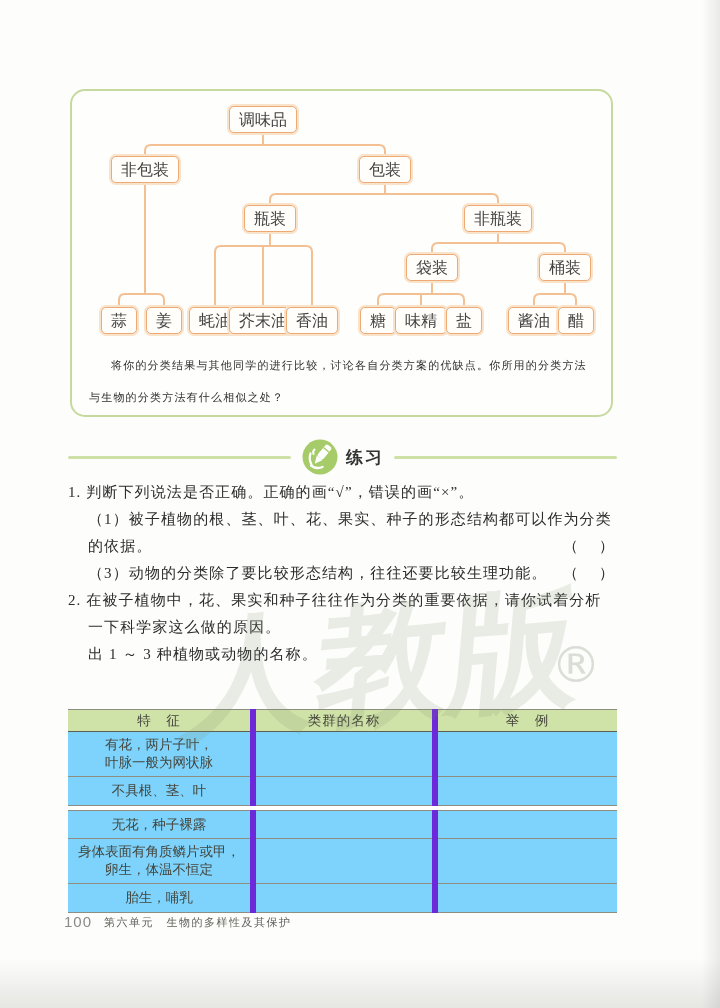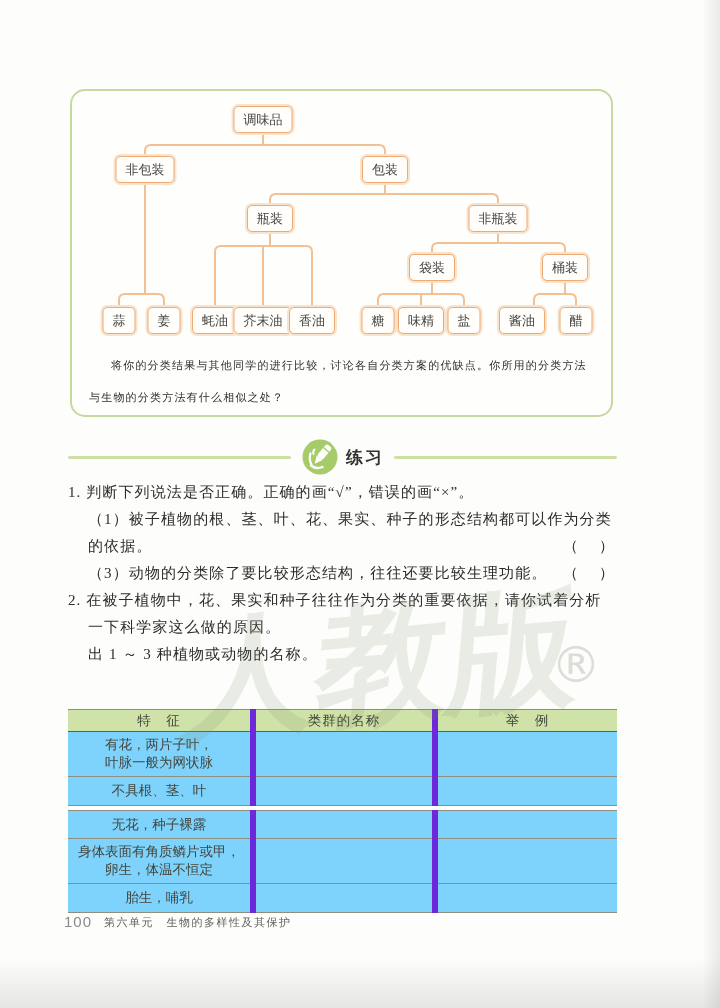--- a/index.html
+++ b/index.html
@@ -5,21 +5,21 @@
   html,body{margin:0;padding:0;background:#ffffff;}
   #page{position:relative;width:720px;height:1008px;background:#fdfdfb;overflow:hidden;
         font-family:"Liberation Sans","DejaVu Sans",sans-serif;color:#333;}
 
   
   .green-box{position:absolute;left:70px;top:89px;width:543px;height:328px;
              border:2px solid #c6d99e;border-radius:15px;background:#fefefc;box-sizing:border-box;}
   .tree-svg{position:absolute;left:0;top:0;z-index:1;}
   .tnode{position:absolute;transform:translateX(-50%);z-index:2;background:#fffefa;
          border:1px solid #edaa75;border-radius:5px;box-shadow:0 0 0 2px #f9e3cb;
-         padding:4px 9px;font-size:13px;line-height:17px;color:#434343;white-space:nowrap;}
+         padding:4px 9px;font-size:16px;line-height:17px;color:#434343;white-space:nowrap;}
   .box-par{position:absolute;left:17px;top:258px;width:502px;font-family:"Liberation Serif","DejaVu Serif",serif;
            font-size:11px;line-height:32px;letter-spacing:1.2px;color:#2e2e2e;text-indent:2em;z-index:2;}
 
   
   .ex-header{position:absolute;left:68px;top:437px;width:549px;height:40px;display:flex;align-items:center;}
   .ex-line{flex:1;height:3px;background:#cde1a7;border-radius:2px;}
   .ex-icon{margin:0 7px 0 10px;flex:0 0 auto;}
   .ex-title{font-size:17px;font-weight:bold;color:#333;letter-spacing:2px;margin-right:10px;text-align:center;}
 
   
@@ -97,21 +97,21 @@
     <div class="tnode" style="left:360px;top:163px">袋装</div>
     <div class="tnode" style="left:493px;top:163px">桶装</div>
     <div class="tnode" style="left:47px;top:216px">蒜</div>
     <div class="tnode" style="left:92px;top:216px">姜</div>
     <div class="tnode" style="left:143px;top:216px">蚝油</div>
     <div class="tnode" style="left:191px;top:216px">芥末油</div>
     <div class="tnode" style="left:240px;top:216px">香油</div>
     <div class="tnode" style="left:306px;top:216px">糖</div>
     <div class="tnode" style="left:349px;top:216px">味精</div>
     <div class="tnode" style="left:392px;top:216px">盐</div>
-    <div class="tnode" style="left:450px;top:216px">酱油</div>
+    <div class="tnode" style="left:462px;top:216px">酱油</div>
     <div class="tnode" style="left:504px;top:216px">醋</div>
 
     <div class="box-par">将你的分类结果与其他同学的进行比较，讨论各自分类方案的优缺点。你所用的分类方法与生物的分类方法有什么相似之处？</div>
   </div>
 
   <div class="ex-header">
     <div class="ex-line"></div>
     <svg class="ex-icon" width="38" height="38" viewBox="0 0 38 38">
       <circle cx="19" cy="19" r="17.5" fill="#a6cb69"></circle>
       <g transform="rotate(40 19 19)">

